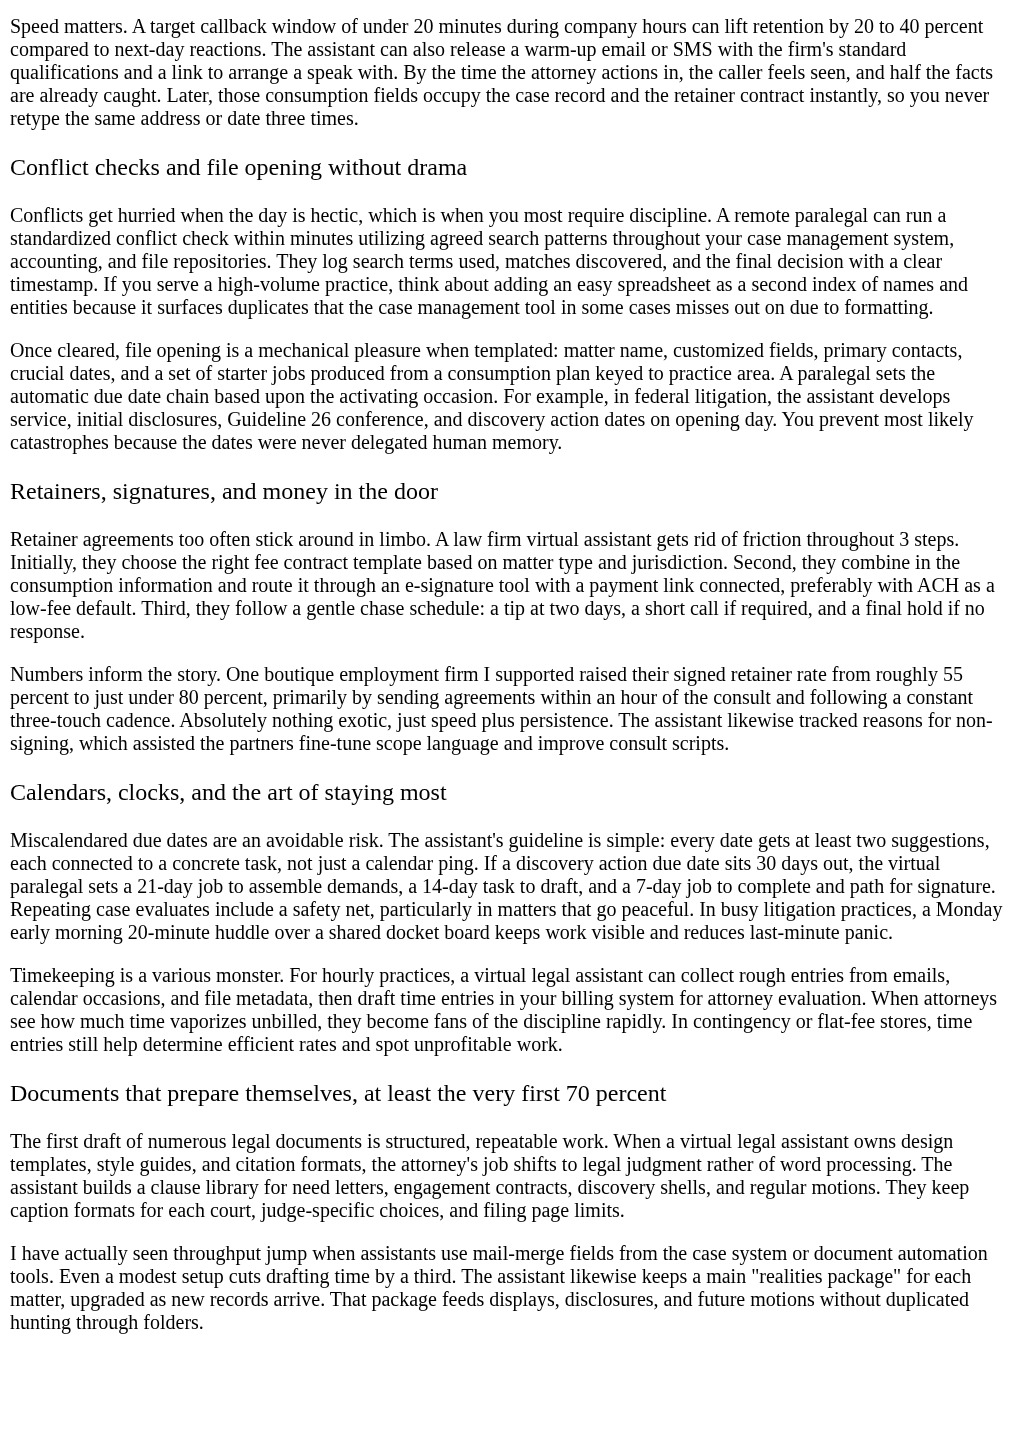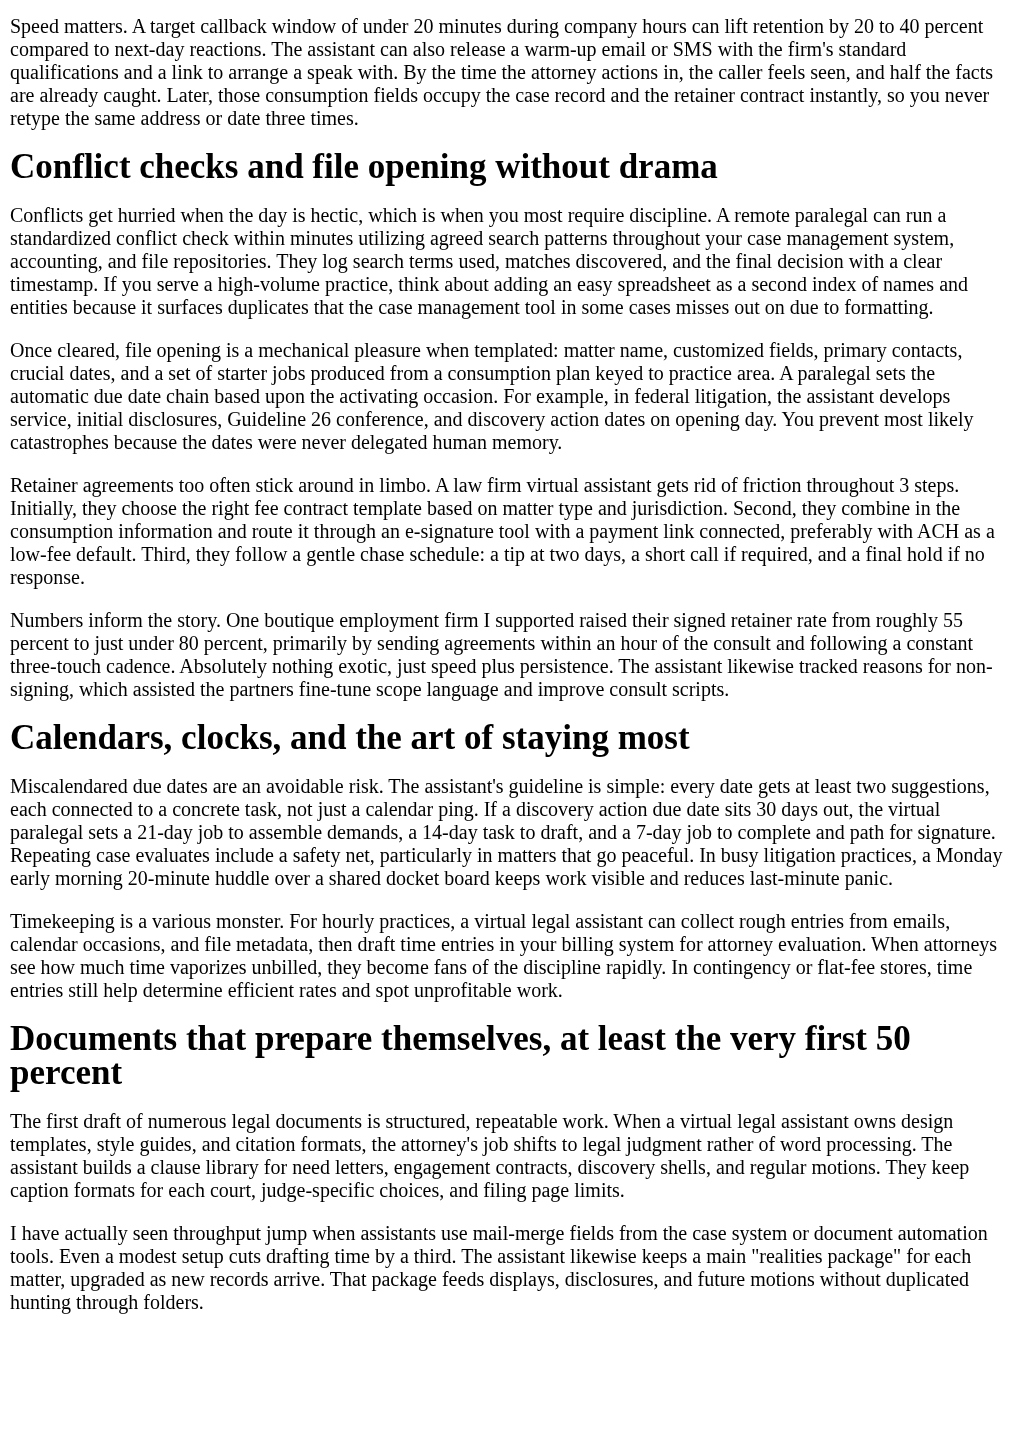--- a/index.html
+++ b/index.html
@@ -17,47 +17,48 @@
       line-height: 23px;
     }
     .article {
       padding: 0 10px 0 10px;
       margin-top: -1px;
     }
     p {
       margin: 16px 0 20px 0;
     }
     h2 {
-      font-size: 35px;
+      font-size: 24px;
       line-height: 34px;
-      font-weight: bold;
+      font-weight: normal;
       margin: 6px 0 20px 0;
     }
   </style>
 </head>
 <body>
 
 <div class="article">
   <p>Speed matters. A target callback window of under 20 minutes during company hours can lift retention by 20 to 40 percent compared to next-day reactions. The assistant can also release a warm-up email or SMS with the firm's standard qualifications and a link to arrange a speak with. By the time the attorney actions in, the caller feels seen, and half the facts are already caught. Later, those consumption fields occupy the case record and the retainer contract instantly, so you never retype the same address or date three times.</p>
 
   <section>
     <h2>Conflict checks and file opening without drama</h2>
     <p>Conflicts get hurried when the day is hectic, which is when you most require discipline. A remote paralegal can run a standardized conflict check within minutes utilizing agreed search patterns throughout your case management system, accounting, and file repositories. They log search terms used, matches discovered, and the final decision with a clear timestamp. If you serve a high-volume practice, think about adding an easy spreadsheet as a second index of names and entities because it surfaces duplicates that the case management tool in some cases misses out on due to formatting.</p>
     <p>Once cleared, file opening is a mechanical pleasure when templated: matter name, customized fields, primary contacts, crucial dates, and a set of starter jobs produced from a consumption plan keyed to practice area. A paralegal sets the automatic due date chain based upon the activating occasion. For example, in federal litigation, the assistant develops service, initial disclosures, Guideline 26 conference, and discovery action dates on opening day. You prevent most likely catastrophes because the dates were never delegated human memory.</p>
   </section>
 
   <section>
+    <h2>Retainers, signatures, and money in the door</h2>
     <p>Retainer agreements too often stick around in limbo. A law firm virtual assistant gets rid of friction throughout 3 steps. Initially, they choose the right fee contract template based on matter type and jurisdiction. Second, they combine in the consumption information and route it through an e-signature tool with a payment link connected, preferably with ACH as a low-fee default. Third, they follow a gentle chase schedule: a tip at two days, a short call if required, and a final hold if no response.</p>
     <p>Numbers inform the story. One boutique employment firm I supported raised their signed retainer rate from roughly 55 percent to just under 80 percent, primarily by sending agreements within an hour of the consult and following a constant three-touch cadence. Absolutely nothing exotic, just speed plus persistence. The assistant likewise tracked reasons for non-signing, which assisted the partners fine-tune scope language and improve consult scripts.</p>
   </section>
 
   <section>
     <h2>Calendars, clocks, and the art of staying most</h2>
     <p>Miscalendared due dates are an avoidable risk. The assistant's guideline is simple: every date gets at least two suggestions, each connected to a concrete task, not just a calendar ping. If a discovery action due date sits 30 days out, the virtual paralegal sets a 21-day job to assemble demands, a 14-day task to draft, and a 7-day job to complete and path for signature. Repeating case evaluates include a safety net, particularly in matters that go peaceful. In busy litigation practices, a Monday early morning 20-minute huddle over a shared docket board keeps work visible and reduces last-minute panic.</p>
     <p>Timekeeping is a various monster. For hourly practices, a virtual legal assistant can collect rough entries from emails, calendar occasions, and file metadata, then draft time entries in your billing system for attorney evaluation. When attorneys see how much time vaporizes unbilled, they become fans of the discipline rapidly. In contingency or flat-fee stores, time entries still help determine efficient rates and spot unprofitable work.</p>
   </section>
 
   <section>
-    <h2>Documents that prepare themselves, at least the very first 50 percent</h2>
+    <h2>Documents that prepare themselves, at least the very first 70 percent</h2>
     <p>The first draft of numerous legal documents is structured, repeatable work. When a virtual legal assistant owns design templates, style guides, and citation formats, the attorney's job shifts to legal judgment rather of word processing. The assistant builds a clause library for need letters, engagement contracts, discovery shells, and regular motions. They keep caption formats for each court, judge-specific choices, and filing page limits.</p>
     <p>I have actually seen throughput jump when assistants use mail-merge fields from the case system or document automation tools. Even a modest setup cuts drafting time by a third. The assistant likewise keeps a main "realities package" for each matter, upgraded as new records arrive. That package feeds displays, disclosures, and future motions without duplicated hunting through folders.</p>
   </section>
 </div>
 
 </body></html>

